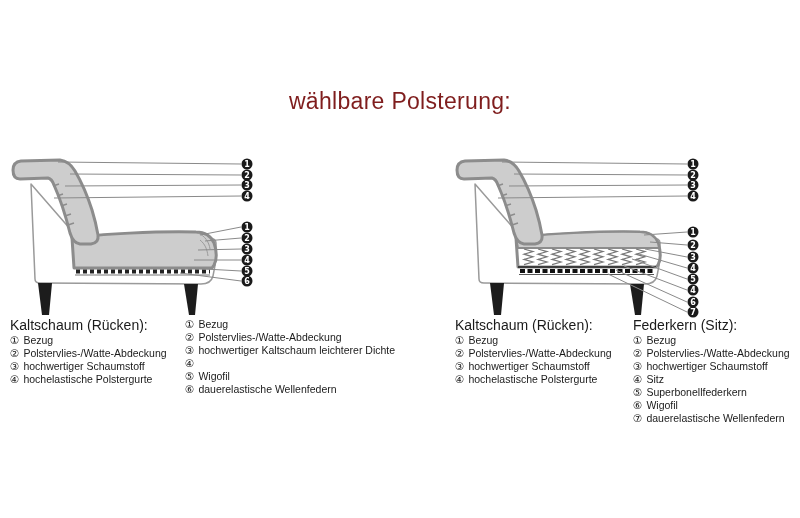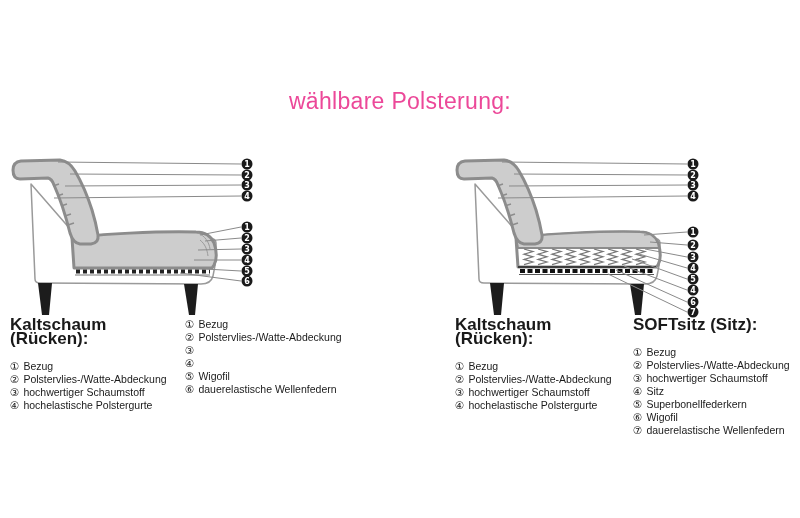--- a/index.html
+++ b/index.html
@@ -2,37 +2,37 @@
 <html><head>
 <meta charset="utf-8">
 <style>
   html,body{margin:0;padding:0;}
   body{
     width:800px;height:518px;background:#ffffff;position:relative;
     font-family:"Liberation Sans", sans-serif;color:#1a1a1a;overflow:hidden;
   }
   .page-title{
     position:absolute;top:88px;left:0;width:800px;text-align:center;
-    font-size:23px;font-weight:300;color:#ec4899;letter-spacing:.3px;
+    font-size:23px;font-weight:300;color:#7f1d1d;letter-spacing:.3px;
   }
   .diagram{position:absolute;top:148px;}
   .diagram.left{left:8px;}
   .diagram.right{left:452px;}
   .badge-num{
     fill:#ffffff;font-family:"DejaVu Sans",sans-serif;
     font-size:8px;font-weight:bold;text-anchor:middle;
   }
   .callout-line{stroke:#8a8a8a;stroke-width:1;fill:none;}
   .lists{position:absolute;top:318px;left:0;width:800px;height:120px;}
   .layer-list{position:absolute;top:0;}
   .layer-list.l1{left:10px;width:172px;}
   .layer-list.l2{left:185px;width:245px;}
   .layer-list.l3{left:455px;width:176px;}
   .layer-list.l4{left:633px;width:165px;}
-  .list-title{font-size:17px;font-weight:bold;line-height:14px;margin-bottom:14px;}
+  .list-title{font-size:14px;font-weight:normal;line-height:14px;margin-bottom:2px;}
   .list-item{font-size:10.5px;line-height:13px;display:flex;align-items:baseline;}
   .item-number{font-family:"DejaVu Sans",sans-serif;font-size:10.5px;margin-right:4px;flex:0 0 auto;}
   .item-text{white-space:nowrap;}
 </style>
 </head>
 <body>
 
 <div class="page-title">wählbare Polsterung:</div>
 
 <div class="diagram left">
@@ -230,20 +230,21 @@
     <div class="list-item">
         <span class="item-number">①</span>
         <span class="item-text">Bezug</span>
       </div>
     <div class="list-item">
         <span class="item-number">②</span>
         <span class="item-text">Polstervlies-/Watte-Abdeckung</span>
       </div>
     <div class="list-item">
         <span class="item-number">③</span>
+        <span class="item-text">hochwertiger Kaltschaum leichterer Dichte</span>
       </div>
     <div class="list-item">
         <span class="item-number">④</span>
       </div>
     <div class="list-item">
         <span class="item-number">⑤</span>
         <span class="item-text">Wigofil</span>
       </div>
     <div class="list-item">
         <span class="item-number">⑥</span>
@@ -265,21 +266,21 @@
         <span class="item-number">③</span>
         <span class="item-text">hochwertiger Schaumstoff</span>
       </div>
     <div class="list-item">
         <span class="item-number">④</span>
         <span class="item-text">hochelastische Polstergurte</span>
       </div>
   </div>
 
   <div class="layer-list l4">
-    <div class="list-title">SOFTsitz (Sitz):</div>
+    <div class="list-title">Federkern (Sitz):</div>
     <div class="list-item">
         <span class="item-number">①</span>
         <span class="item-text">Bezug</span>
       </div>
     <div class="list-item">
         <span class="item-number">②</span>
         <span class="item-text">Polstervlies-/Watte-Abdeckung</span>
       </div>
     <div class="list-item">
         <span class="item-number">③</span>

